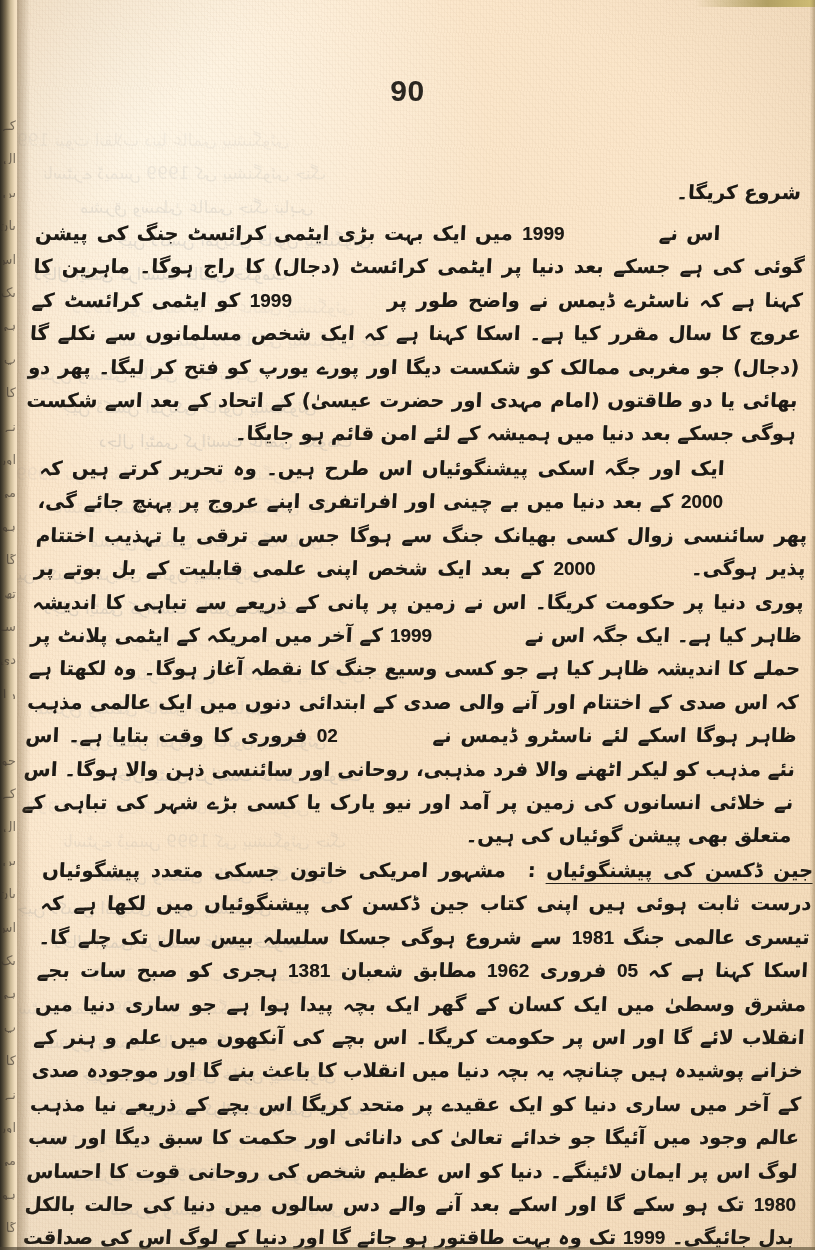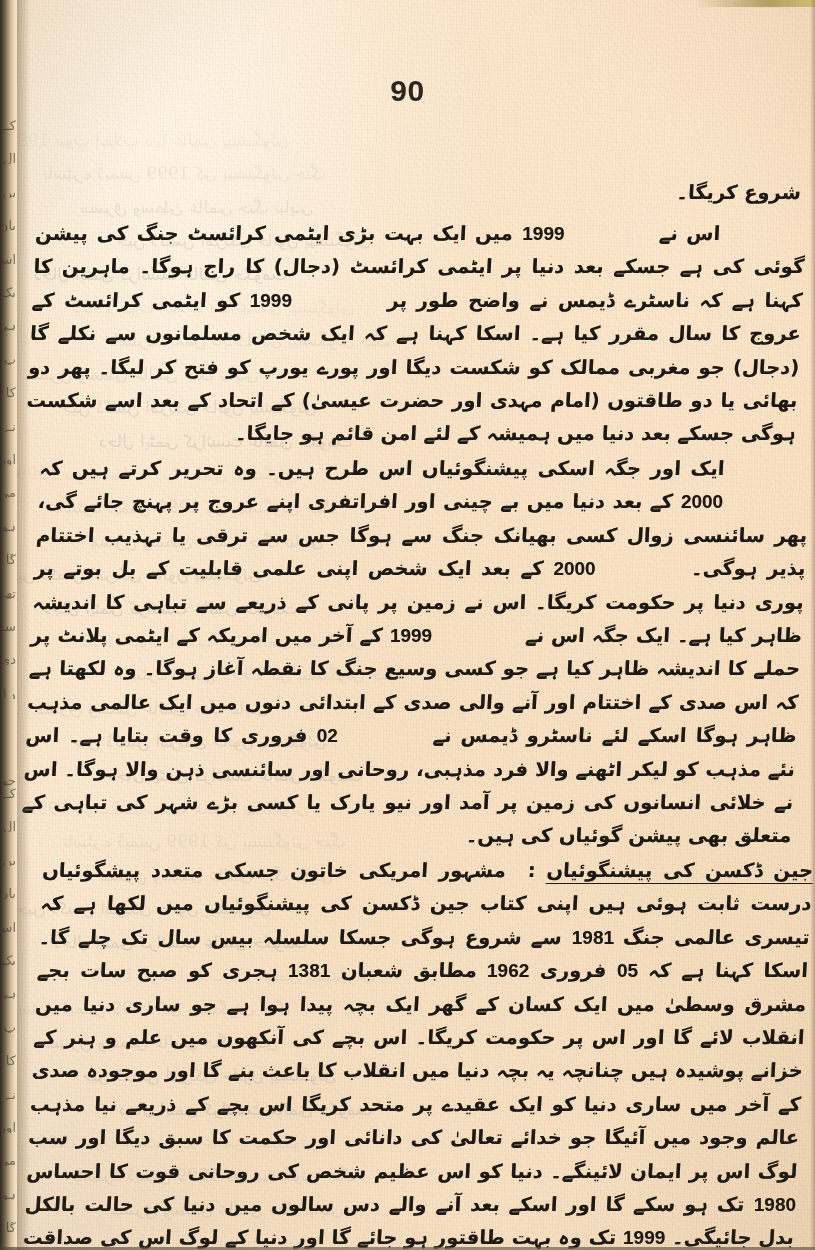--- a/index.html
+++ b/index.html
@@ -254,21 +254,21 @@
       <div class="gutter-ghost-line" style="top: 420.6px;">نے</div>
       <div class="gutter-ghost-line" style="top: 454px;">اور</div>
       <div class="gutter-ghost-line" style="top: 487.4px;">می</div>
       <div class="gutter-ghost-line" style="top: 520.8px;">ہو</div>
       <div class="gutter-ghost-line" style="top: 554.2px;">گا</div>
       <div class="gutter-ghost-line" style="top: 587.6px;">تھ</div>
       <div class="gutter-ghost-line" style="top: 621px;">سے</div>
       <div class="gutter-ghost-line" style="top: 654.4px;">دی</div>
       <div class="gutter-ghost-line" style="top: 687.8px; font-family: Liberation Serif, serif;">را</div>
       <div class="gutter-ghost-line" style="top: 750px; margin-left: 28px;">لے</div>
-      <div class="gutter-ghost-line" style="top: 754.6px; margin-top: 20px;">جو</div>
+      <div class="gutter-ghost-line" style="top: 754.6px;">جو</div>
       <div class="gutter-ghost-line" style="top: 788px;">کے</div>
       <div class="gutter-ghost-line" style="top: 821.4px;">ال</div>
       <div class="gutter-ghost-line" style="top: 854.8px;">یں</div>
       <div class="gutter-ghost-line" style="top: 888.2px;">بان</div>
       <div class="gutter-ghost-line" style="top: 921.6px;">اس</div>
       <div class="gutter-ghost-line" style="top: 955px;">یک</div>
       <div class="gutter-ghost-line" style="top: 988.4px;">ہی</div>
       <div class="gutter-ghost-line" style="top: 1021.8px;">پ</div>
       <div class="gutter-ghost-line" style="top: 1055.2px;">کا</div>
       <div class="gutter-ghost-line" style="top: 1088.6px;">نے</div>

